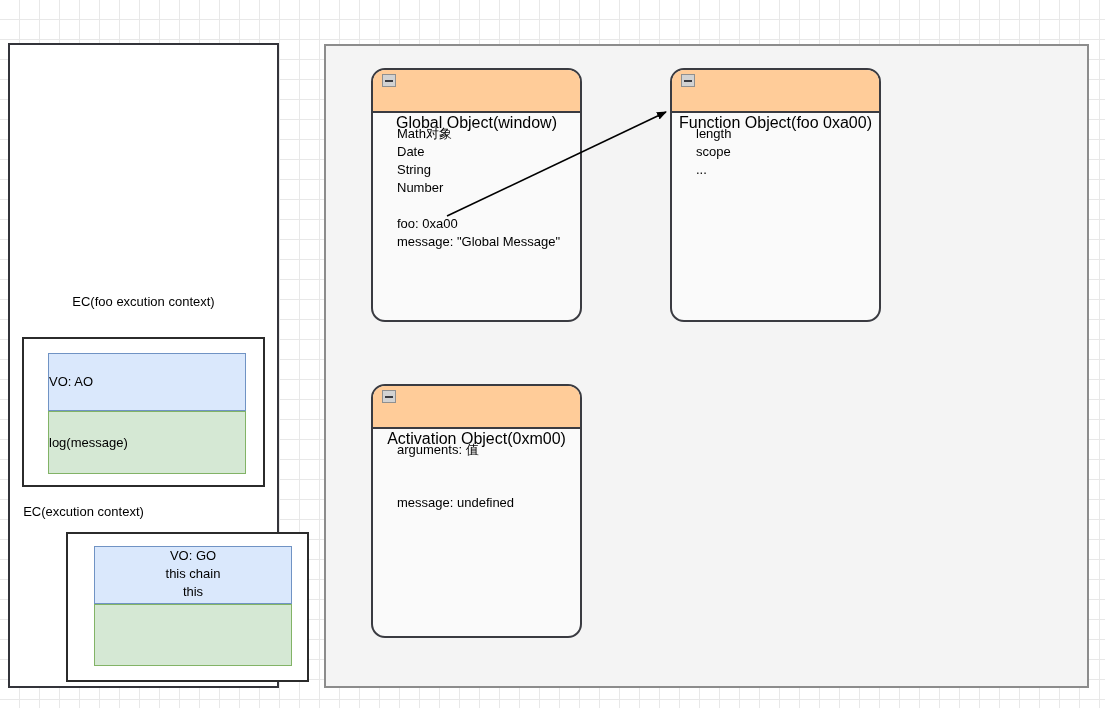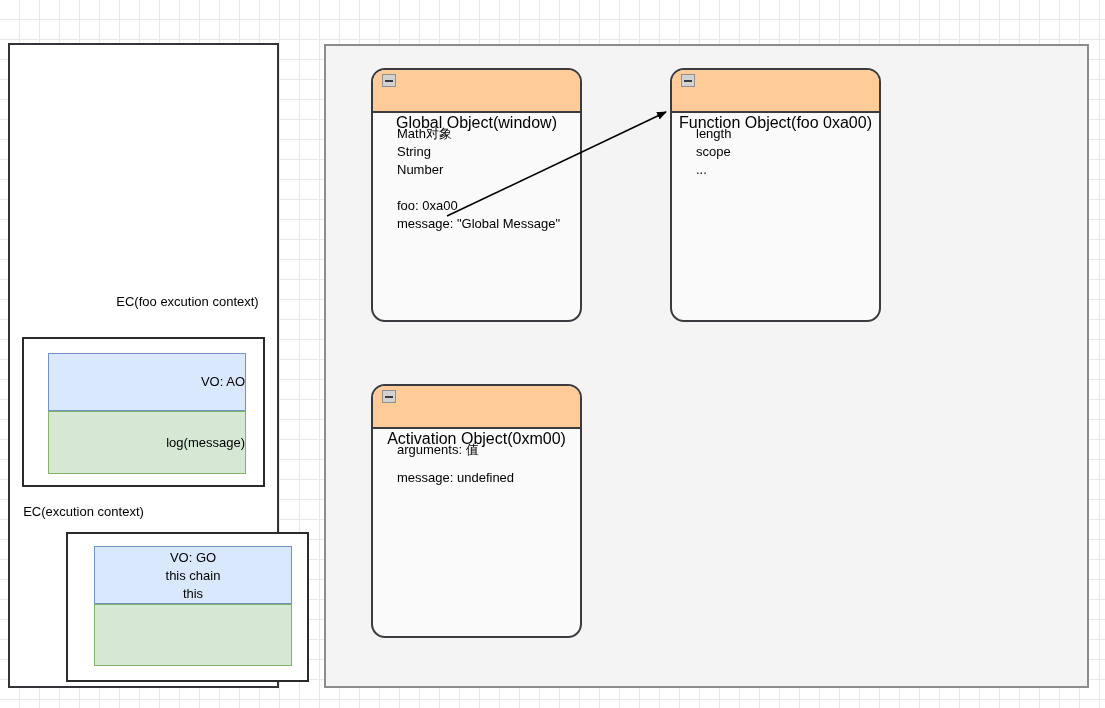--- a/index.html
+++ b/index.html
@@ -56,33 +56,32 @@
     position: absolute;
     background: #ffffff;
     border: 2px solid #2b2b2b;
     box-sizing: border-box;
   }
   .vo-box, .fn-box {
     position: absolute;
     box-sizing: border-box;
     display: flex;
     align-items: center;
-    justify-content: flex-end;
+    justify-content: flex-start;
     text-align: center;
     font-size: 13px;
     line-height: 18px;
   }
   .vo-box {
     background: #dae8fc;
     border: 1px solid #7093c4;
   }
   .fn-box {
     background: #d5e8d4;
     border: 1px solid #82b366;
-    padding-left: 16px;
   }
 
   
   .obj-panel {
     position: absolute;
     left: 324px;
     top: 44px;
     width: 765px;
     height: 644px;
     background: #f4f4f4;
@@ -152,42 +151,42 @@
   }
   .obj-card .body .row {
     font-size: 13px;
     line-height: 18px;
     white-space: pre;
   }
   .obj-card .body .row.gap {
     height: 18px;
   }
   .obj-card .body .row.spaced {
-    margin-top: 10px;
+    margin-top: 35px;
   }
 
   svg.link-layer {
     position: absolute;
     left: 0;
     top: 0;
     width: 1105px;
     height: 708px;
     pointer-events: none;
     overflow: visible;
   }
 </style>
 </head>
 <body>
 
 <div id="canvas">
 
 
   <div class="stack-panel">
 
-    <div class="ec-label" style="left:0;top:248px;width:267px;padding-left:44px;">EC(foo excution context)</div>
+    <div class="ec-label" style="left:0;top:248px;width:267px;">EC(foo excution context)</div>
 
     <div class="ec-frame" style="left:12px;top:292px;width:243px;height:150px;">
       <div class="vo-box" style="left:24px;top:14px;width:198px;height:58px;">
         <span>VO: AO</span>
       </div>
       <div class="fn-box" style="left:24px;top:72px;width:198px;height:63px;">
         <span>log(message)</span>
       </div>
     </div>
 
@@ -205,20 +204,21 @@
   </div>
 
   <div class="obj-panel">
 
     <div class="obj-card" style="left:45px;top:22px;width:211px;height:254px;">
       <div class="hdr"></div>
       <div class="collapse-icon"></div>
       <div class="hdr-title">Global Object(window)</div>
       <div class="body">
         <div class="row">Math对象</div>
+        <div class="row">Date</div>
         <div class="row">String</div>
         <div class="row">Number</div>
         <div class="row gap"></div>
         <div class="row">foo: 0xa00</div>
         <div class="row">message: "Global Message"</div>
       </div>
     </div>
 
     <div class="obj-card" style="left:344px;top:22px;width:211px;height:254px;">
       <div class="hdr"></div>

